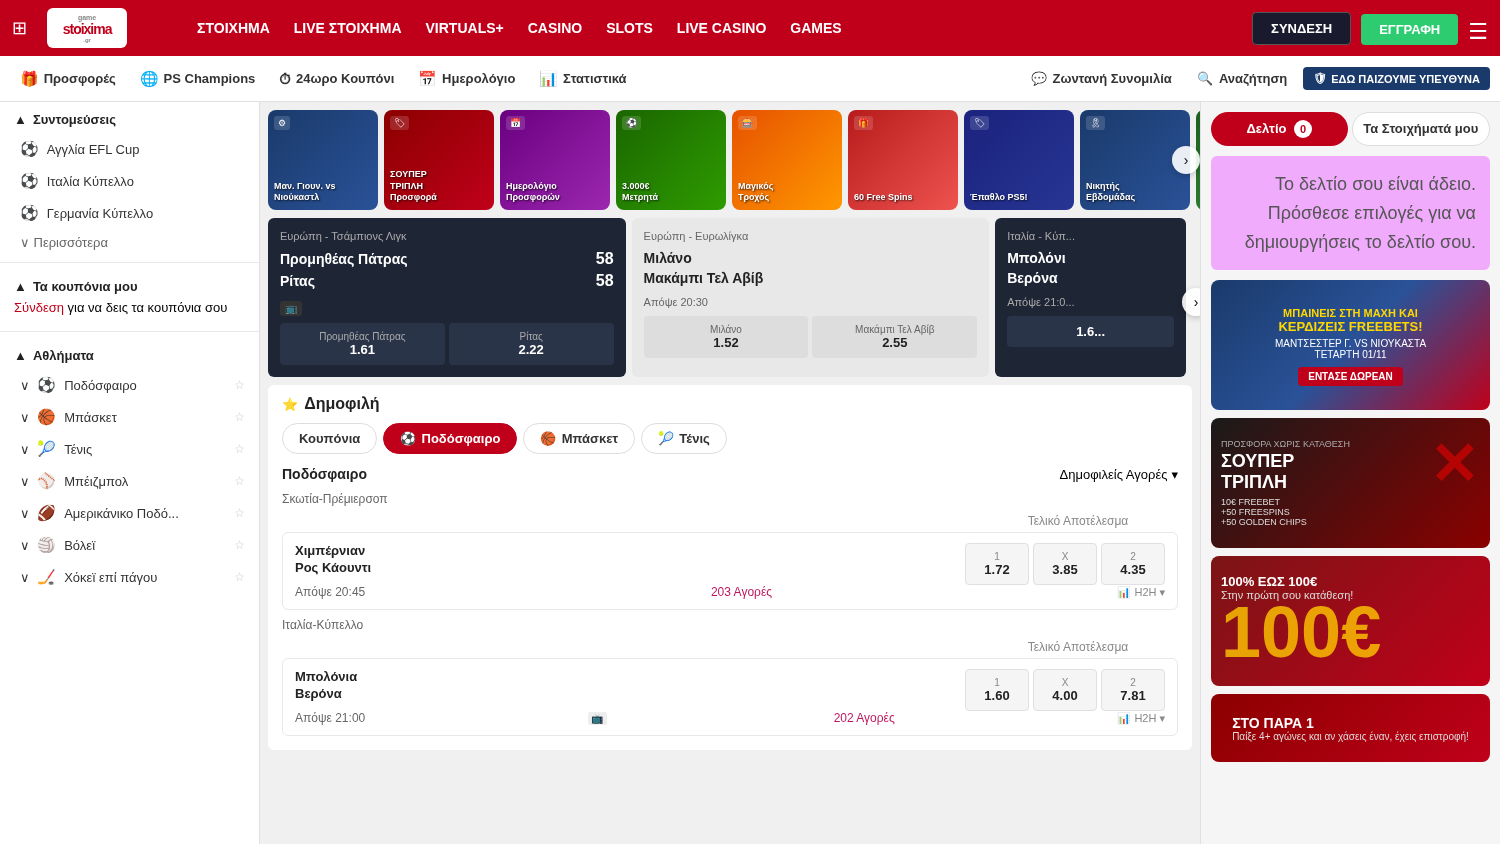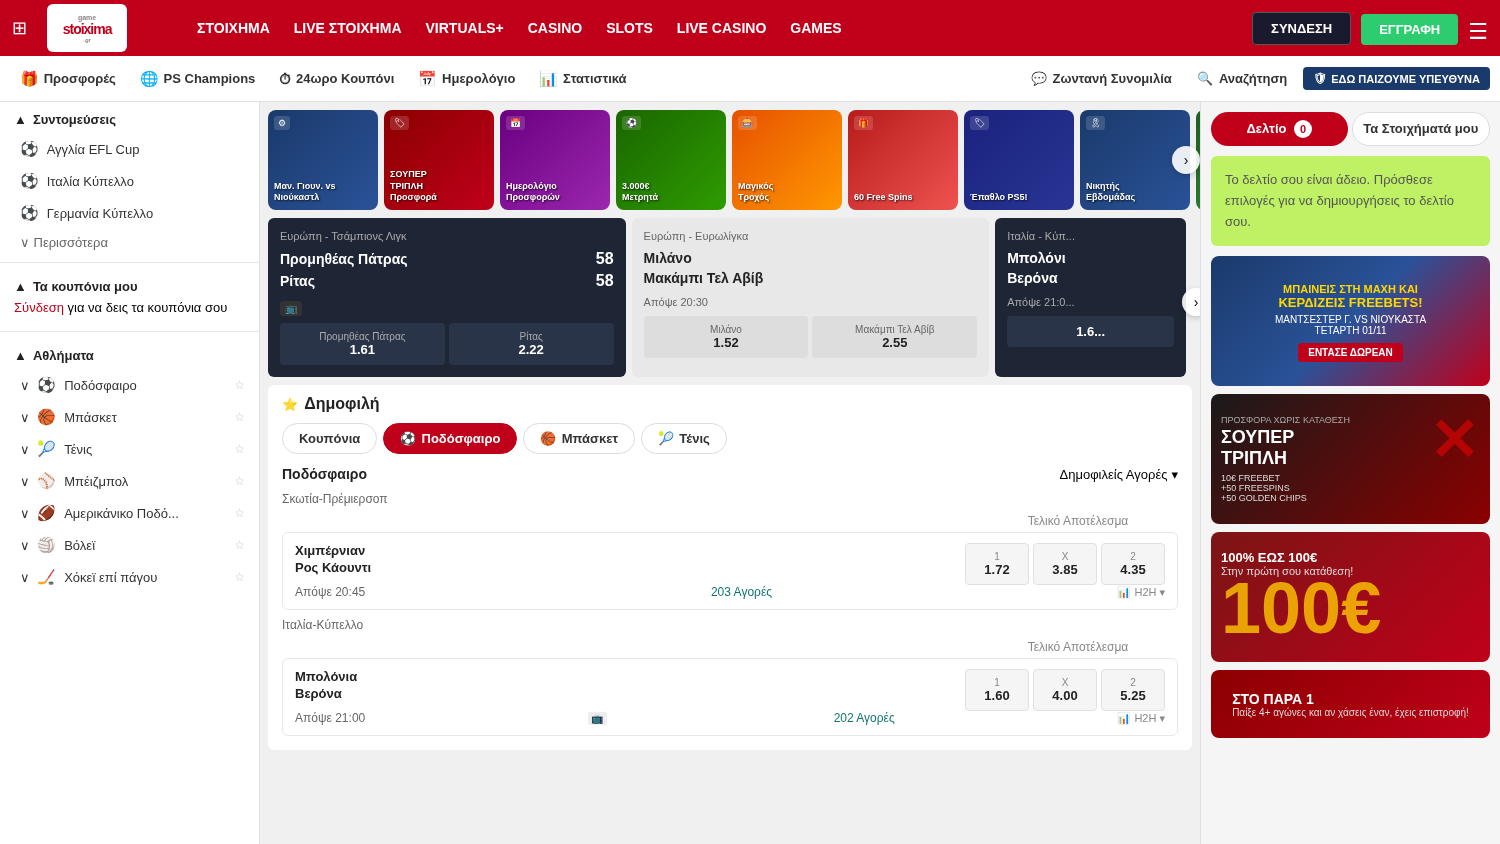--- a/index.html
+++ b/index.html
@@ -17,21 +17,21 @@
     .logo-area {
       display: flex;
       align-items: center;
       gap: 10px;
       min-width: 130px;
     }
     .logo-box {
       background: #fff;
       border-radius: 6px;
       width: 80px;
-      height: 48px;
+      height: 40px;
       display: flex;
       align-items: center;
       justify-content: center;
       font-weight: 900;
       font-size: 11px;
       color: #c0001a;
       position: relative;
     }
     .grid-icon {
       color: #fff;
@@ -406,21 +406,21 @@
       display: flex;
       flex-direction: column;
       gap: 2px;
     }
     .pop-match-footer {
       display: flex;
       align-items: center;
       justify-content: space-between;
     }
     .pop-time { font-size: 12px; color: #666; }
-    .pop-markets { font-size: 12px; color: #0f766e; cursor: pointer; }
+    .pop-markets { font-size: 12px; color: #be185d; cursor: pointer; }
     .pop-odds-row {
       display: flex;
       gap: 4px;
     }
     .pop-odd-btn {
       flex: 1;
       background: #f5f5f5;
       border: 1px solid #e0e0e0;
       border-radius: 4px;
       padding: 7px 4px;
@@ -477,27 +477,28 @@
       width: 18px;
       height: 18px;
       display: inline-flex;
       align-items: center;
       justify-content: center;
       font-size: 11px;
       font-weight: 700;
       margin-left: 4px;
     }
     .betslip-empty {
-      background: #bef264;
+      background: #f0abfc;
       border-radius: 6px;
       padding: 14px;
-      font-size: 13px;
+      font-size: 18px;
       color: #555;
       margin-bottom: 10px;
       line-height: 1.6;
+      text-align: right;
     }
     .promo-banner {
       border-radius: 8px;
       overflow: hidden;
       margin-bottom: 8px;
       cursor: pointer;
       height: 130px;
       position: relative;
     }
     .promo-banner-inner {
@@ -884,21 +885,21 @@
             <button class="pop-odd-btn">
               <span class="pop-odd-label">1</span>
               <span class="pop-odd-value">1.60</span>
             </button>
             <button class="pop-odd-btn">
               <span class="pop-odd-label">X</span>
               <span class="pop-odd-value">4.00</span>
             </button>
             <button class="pop-odd-btn">
               <span class="pop-odd-label">2</span>
-              <span class="pop-odd-value">5.25</span>
+              <span class="pop-odd-value">7.81</span>
             </button>
           </div>
         </div>
         <div class="pop-match-footer">
           <span class="pop-time">Απόψε 21:00</span>
           <span style="display:inline-block;background:#eee;border-radius:2px;padding:1px 3px;font-size:10px;margin-right:4px;">📺</span>
           <span class="pop-markets">202 Αγορές</span>
           <div class="h2h-btn">
             <span>📊</span>
             <span>H2H</span>

